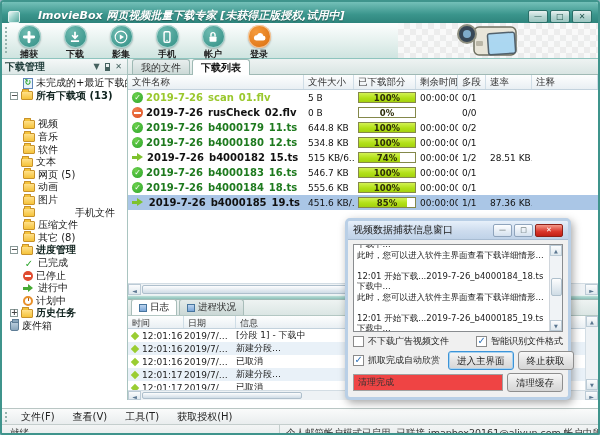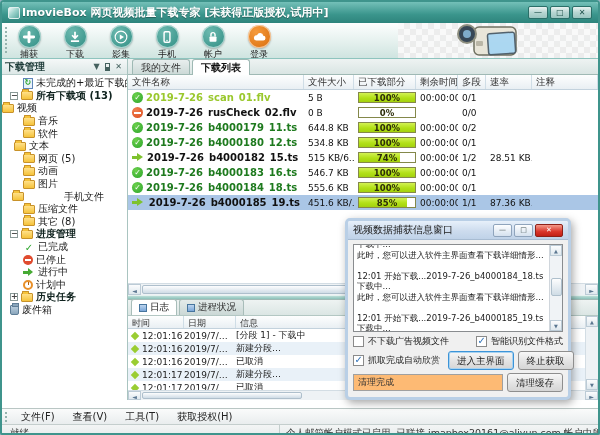--- a/index.html
+++ b/index.html
@@ -1,30 +1,30 @@
 <!DOCTYPE html>
 <html><head>
 <meta charset="utf-8">
 <style>
   html,body{margin:0;padding:0;background:#9bb7c6;font-family:"DejaVu Sans","Liberation Sans",sans-serif;}
   *{box-sizing:border-box;}
   .window{position:relative;width:600px;height:435px;background:#fff;border:2px solid #3f948c;border-radius:4px 4px 2px 2px;overflow:hidden;}
   
-  .titlebar{height:21px;background:linear-gradient(#74c0b8,#3a958c 60%,#2e847c);display:flex;align-items:center;padding:0 6px;gap:2px;}
+  .titlebar{height:21px;background:linear-gradient(#74c0b8,#3a958c 60%,#2e847c);display:flex;align-items:flex-end;padding:0 6px;gap:18px;font-style:italic;}
   .cube-ic{width:12px;height:12px;border-radius:2px;background:linear-gradient(135deg,#eef7f6,#9ed4cd 45%,#58a89f);border:1px solid #dff0ee;}
   .title-text{color:#fff;font-size:11px;font-weight:bold;text-shadow:0 1px 1px rgba(0,0,0,.35);white-space:nowrap;overflow:hidden;flex:1;}
   .win-btns{display:flex;gap:2px;}
   .win-btn{width:20px;height:13px;border:1px solid #2a6f68;border-radius:2px;background:linear-gradient(#e9f2f1,#b7d6d2 50%,#9cc6c1);color:#23564f;font-size:8px;line-height:11px;text-align:center;}
   
   .toolbar{position:relative;height:36px;background:linear-gradient(#fdfefe,#e2efec 60%,#cfe4e0);border-bottom:1px solid #8ec4be;display:flex;align-items:flex-start;padding:2px 0 0 10px;gap:12px;}
   .gripper{position:absolute;left:2px;top:3px;bottom:3px;width:5px;background-image:radial-gradient(circle,#95b3ae 35%,transparent 40%);background-size:4px 4px;}
   .tb-btn{display:flex;flex-direction:column;align-items:center;width:34px;cursor:default;}
   .tb-circle{width:23px;height:23px;border-radius:50%;background:radial-gradient(circle at 35% 30%,#6cb9af,#2f8d83);box-shadow:inset 0 0 0 1px rgba(255,255,255,.55),0 1px 2px rgba(0,0,0,.25);display:flex;align-items:center;justify-content:center;}
   .tb-circle.orange{background:radial-gradient(circle at 35% 30%,#f59a3c,#d96d0c);}
-  .tb-label{font-size:9px;color:#222;margin-top:0px;}
+  .tb-label{font-size:9px;color:#222;margin-top:0px;font-weight:bold;}
   .toolbar-art{position:absolute;right:0;top:0;width:200px;height:35px;
     background-image:linear-gradient(45deg,#ededed 25%,transparent 25%,transparent 75%,#ededed 75%),linear-gradient(45deg,#ededed 25%,transparent 25%,transparent 75%,#ededed 75%);
     background-size:12px 12px;background-position:0 0,6px 6px;background-color:#fafafa;opacity:.95;}
   .camera{position:absolute;left:52px;top:-2px;}
   
   .main{display:flex;height:341px;}
   .sidebar{width:126px;border-right:1px solid #a9c4c0;background:#fff;display:flex;flex-direction:column;}
   .sb-header{height:16px;background:linear-gradient(#f5f8f8,#dde8e7);border-bottom:1px solid #b9cecb;display:flex;align-items:center;padding:0 3px;}
   .sb-title{font-size:10px;font-weight:bold;color:#1d3b38;flex:1;}
   .sb-hic{font-size:8px;color:#44615e;width:11px;text-align:center;}
@@ -107,21 +107,21 @@
   .dlg-scroll{position:absolute;right:0;top:0;bottom:0;width:13px;background:#f0f3f6;border-left:1px solid #d0d6dc;display:flex;flex-direction:column;}
   .dlg-scroll .scr-btn{width:12px;}
   .dlg-scroll .thumb{width:11px;height:18px;margin:22px auto 0;background:linear-gradient(#fdfdfe,#cfdce6);border:1px solid #aebfcc;border-radius:2px;}
   .dlg-row{display:flex;align-items:center;gap:4px;font-size:9px;color:#222;}
   .cbx{width:11px;height:11px;border:1px solid #8a8a8a;background:#fff;flex:none;position:relative;}
   .cbx.checked::after{content:"✓";position:absolute;left:0.5px;top:-2px;font-size:10px;color:#2f71b8;font-weight:bold;}
   .cb-label{white-space:nowrap;}
   .push{flex:1;}
   .btn{height:19px;padding:0 8px;font-size:9.5px;color:#222;background:linear-gradient(#f7f7f7,#e3e3e3 55%,#d5d5d5);border:1px solid #8e8e8e;border-radius:3px;line-height:16px;white-space:nowrap;}
   .btn.default{border:1px solid #3c94d8;box-shadow:0 0 0 1px #a8d2f0 inset;}
-  .field{flex:1;height:17px;background:#fdba74;border:1px solid #a0a0a0;font-size:9px;color:#333;line-height:15px;padding:0 4px;white-space:nowrap;overflow:hidden;}
+  .field{flex:1;height:17px;background:#ef4444;border:1px solid #a0a0a0;font-size:9px;color:#333;line-height:15px;padding:0 4px;white-space:nowrap;overflow:hidden;}
 </style>
 </head>
 <body>
 
 <div class="window">
 
   <div class="titlebar">
     <span class="cube-ic"></span>
     <span class="title-text">ImovieBox 网页视频批量下载专家 [未获得正版授权,试用中]</span>
     <span class="win-btns">
@@ -209,49 +209,49 @@
       <div class="tree" id="tree">
           <div class="tree-item" style="padding-left: 21px;">
             <span class="ti ic-recent"></span>
             <span>未完成的+最近下载的</span>
           </div>
           <div class="tree-item bold" style="padding-left: 8px;">
             <span class="expander">−</span>
             <span class="ti ic-folder-open"></span>
             <span>所有下载项 (13)</span>
           </div>
-          <div class="tree-item" style="">
+          <div class="tree-item" style="padding-left: 21px; margin-top: 16px;">
             <span class="ti ic-folder"></span>
             <span>视频</span>
           </div>
           <div class="tree-item" style="padding-left: 21px;">
             <span class="ti ic-folder"></span>
             <span>音乐</span>
           </div>
           <div class="tree-item" style="padding-left: 21px;">
             <span class="ti ic-folder"></span>
             <span>软件</span>
           </div>
-          <div class="tree-item" style="padding-left: 12px;">
+          <div class="tree-item" style="padding-left: 19px;">
             <span class="ti ic-folder"></span>
             <span>文本</span>
           </div>
           <div class="tree-item" style="padding-left: 21px;">
             <span class="ti ic-folder"></span>
             <span>网页 (5)</span>
           </div>
           <div class="tree-item" style="padding-left: 21px;">
             <span class="ti ic-folder"></span>
             <span>动画</span>
           </div>
           <div class="tree-item" style="padding-left: 21px;">
             <span class="ti ic-folder"></span>
             <span>图片</span>
           </div>
-          <div class="tree-item" style="padding-left: 10px; gap: 40px;">
+          <div class="tree-item" style="padding-left: 21px; gap: 40px;">
             <span class="ti ic-folder"></span>
             <span>手机文件</span>
           </div>
           <div class="tree-item" style="padding-left: 21px;">
             <span class="ti ic-folder"></span>
             <span>压缩文件</span>
           </div>
           <div class="tree-item" style="padding-left: 21px;">
             <span class="ti ic-folder"></span>
             <span>其它 (8)</span>

